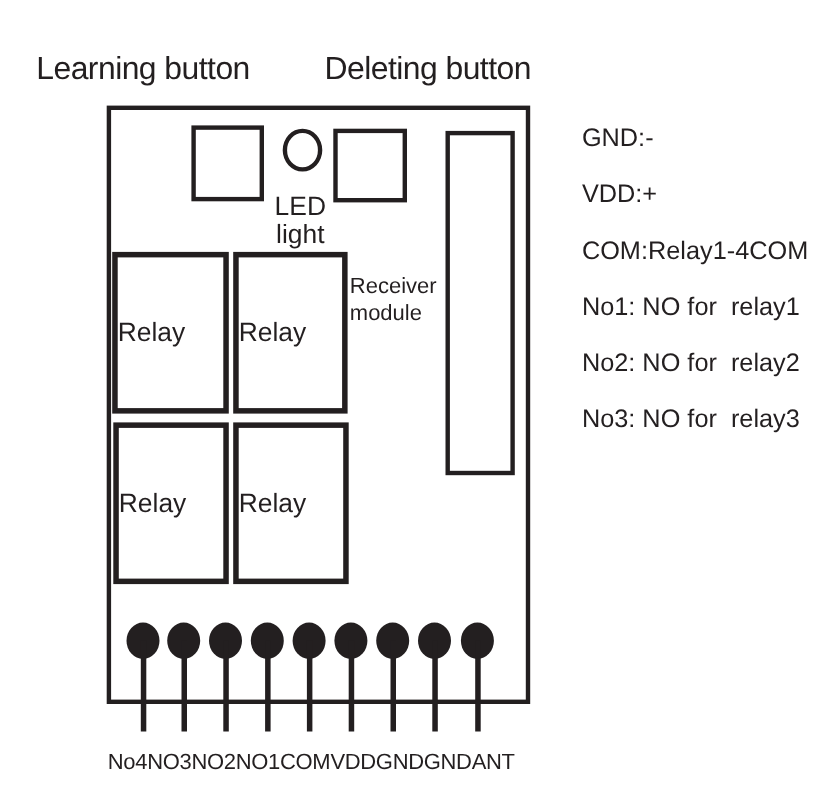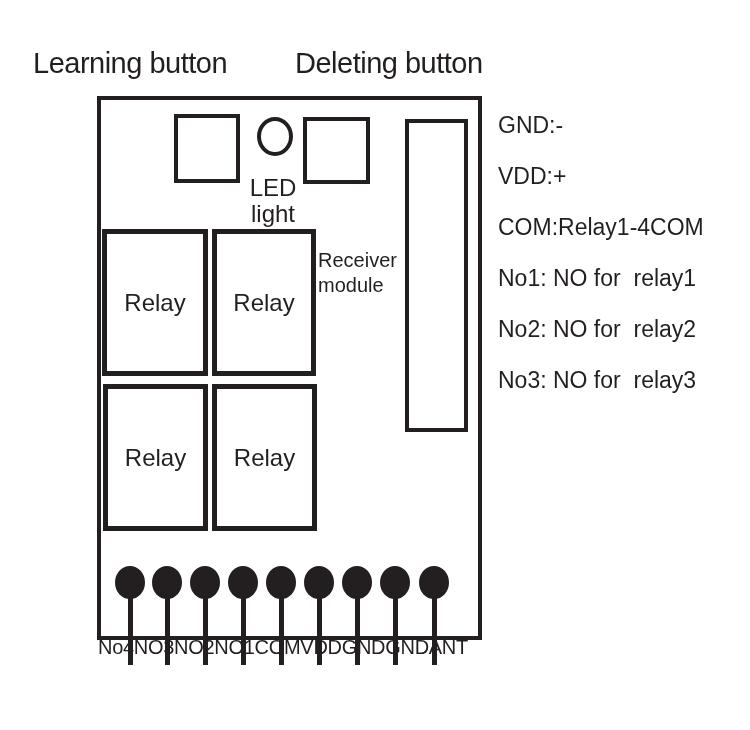--- a/index.html
+++ b/index.html
@@ -66,21 +66,21 @@
     line-height: 25px;
     white-space: nowrap;
   }
   .ln { display: block; }
   .relay {
     position: absolute;
     border: 5px solid var(--ink);
     background: var(--bg);
     display: flex;
     align-items: center;
-    justify-content: center;
+    justify-content: flex-start;
     font-size: 24px;
   }
   #relay-1 { left: 102px; top: 229px; width: 106px; height: 147px; }
   #relay-2 { left: 212px; top: 229px; width: 104px; height: 147px; }
   #relay-3 { left: 103px; top: 384px; width: 105px; height: 147px; }
   #relay-4 { left: 212px; top: 384px; width: 105px; height: 147px; }
 
   .pin { position: absolute; top: 566px; width: 0; height: 0; }
   .pin-dot {
     position: absolute;
@@ -90,36 +90,37 @@
     border-radius: 50%;
   }
   .pin-lead {
     position: absolute;
     left: -2.5px; top: 16px;
     width: 5px; height: 83px;
     background: var(--ink);
   }
   .pin-labels {
     position: absolute;
-    left: 98px; top: 636px;
+    left: 98px; top: 682px;
     width: 370px;
     display: flex;
     justify-content: space-between;
     font-size: 20px;
     letter-spacing: -0.3px;
     white-space: nowrap;
   }
   .legend {
     position: absolute;
     left: 498px; top: 100px;
     font-size: 23px;
   }
   .legend-line {
     line-height: 51px;
     white-space: pre;
+    margin-left: 31px;
   }
 </style>
 </head>
 <body>
 
 <div id="stage">
 
   <div class="title" id="title-learning">Learning button</div>
   <div class="title" id="title-deleting">Deleting button</div>
 

